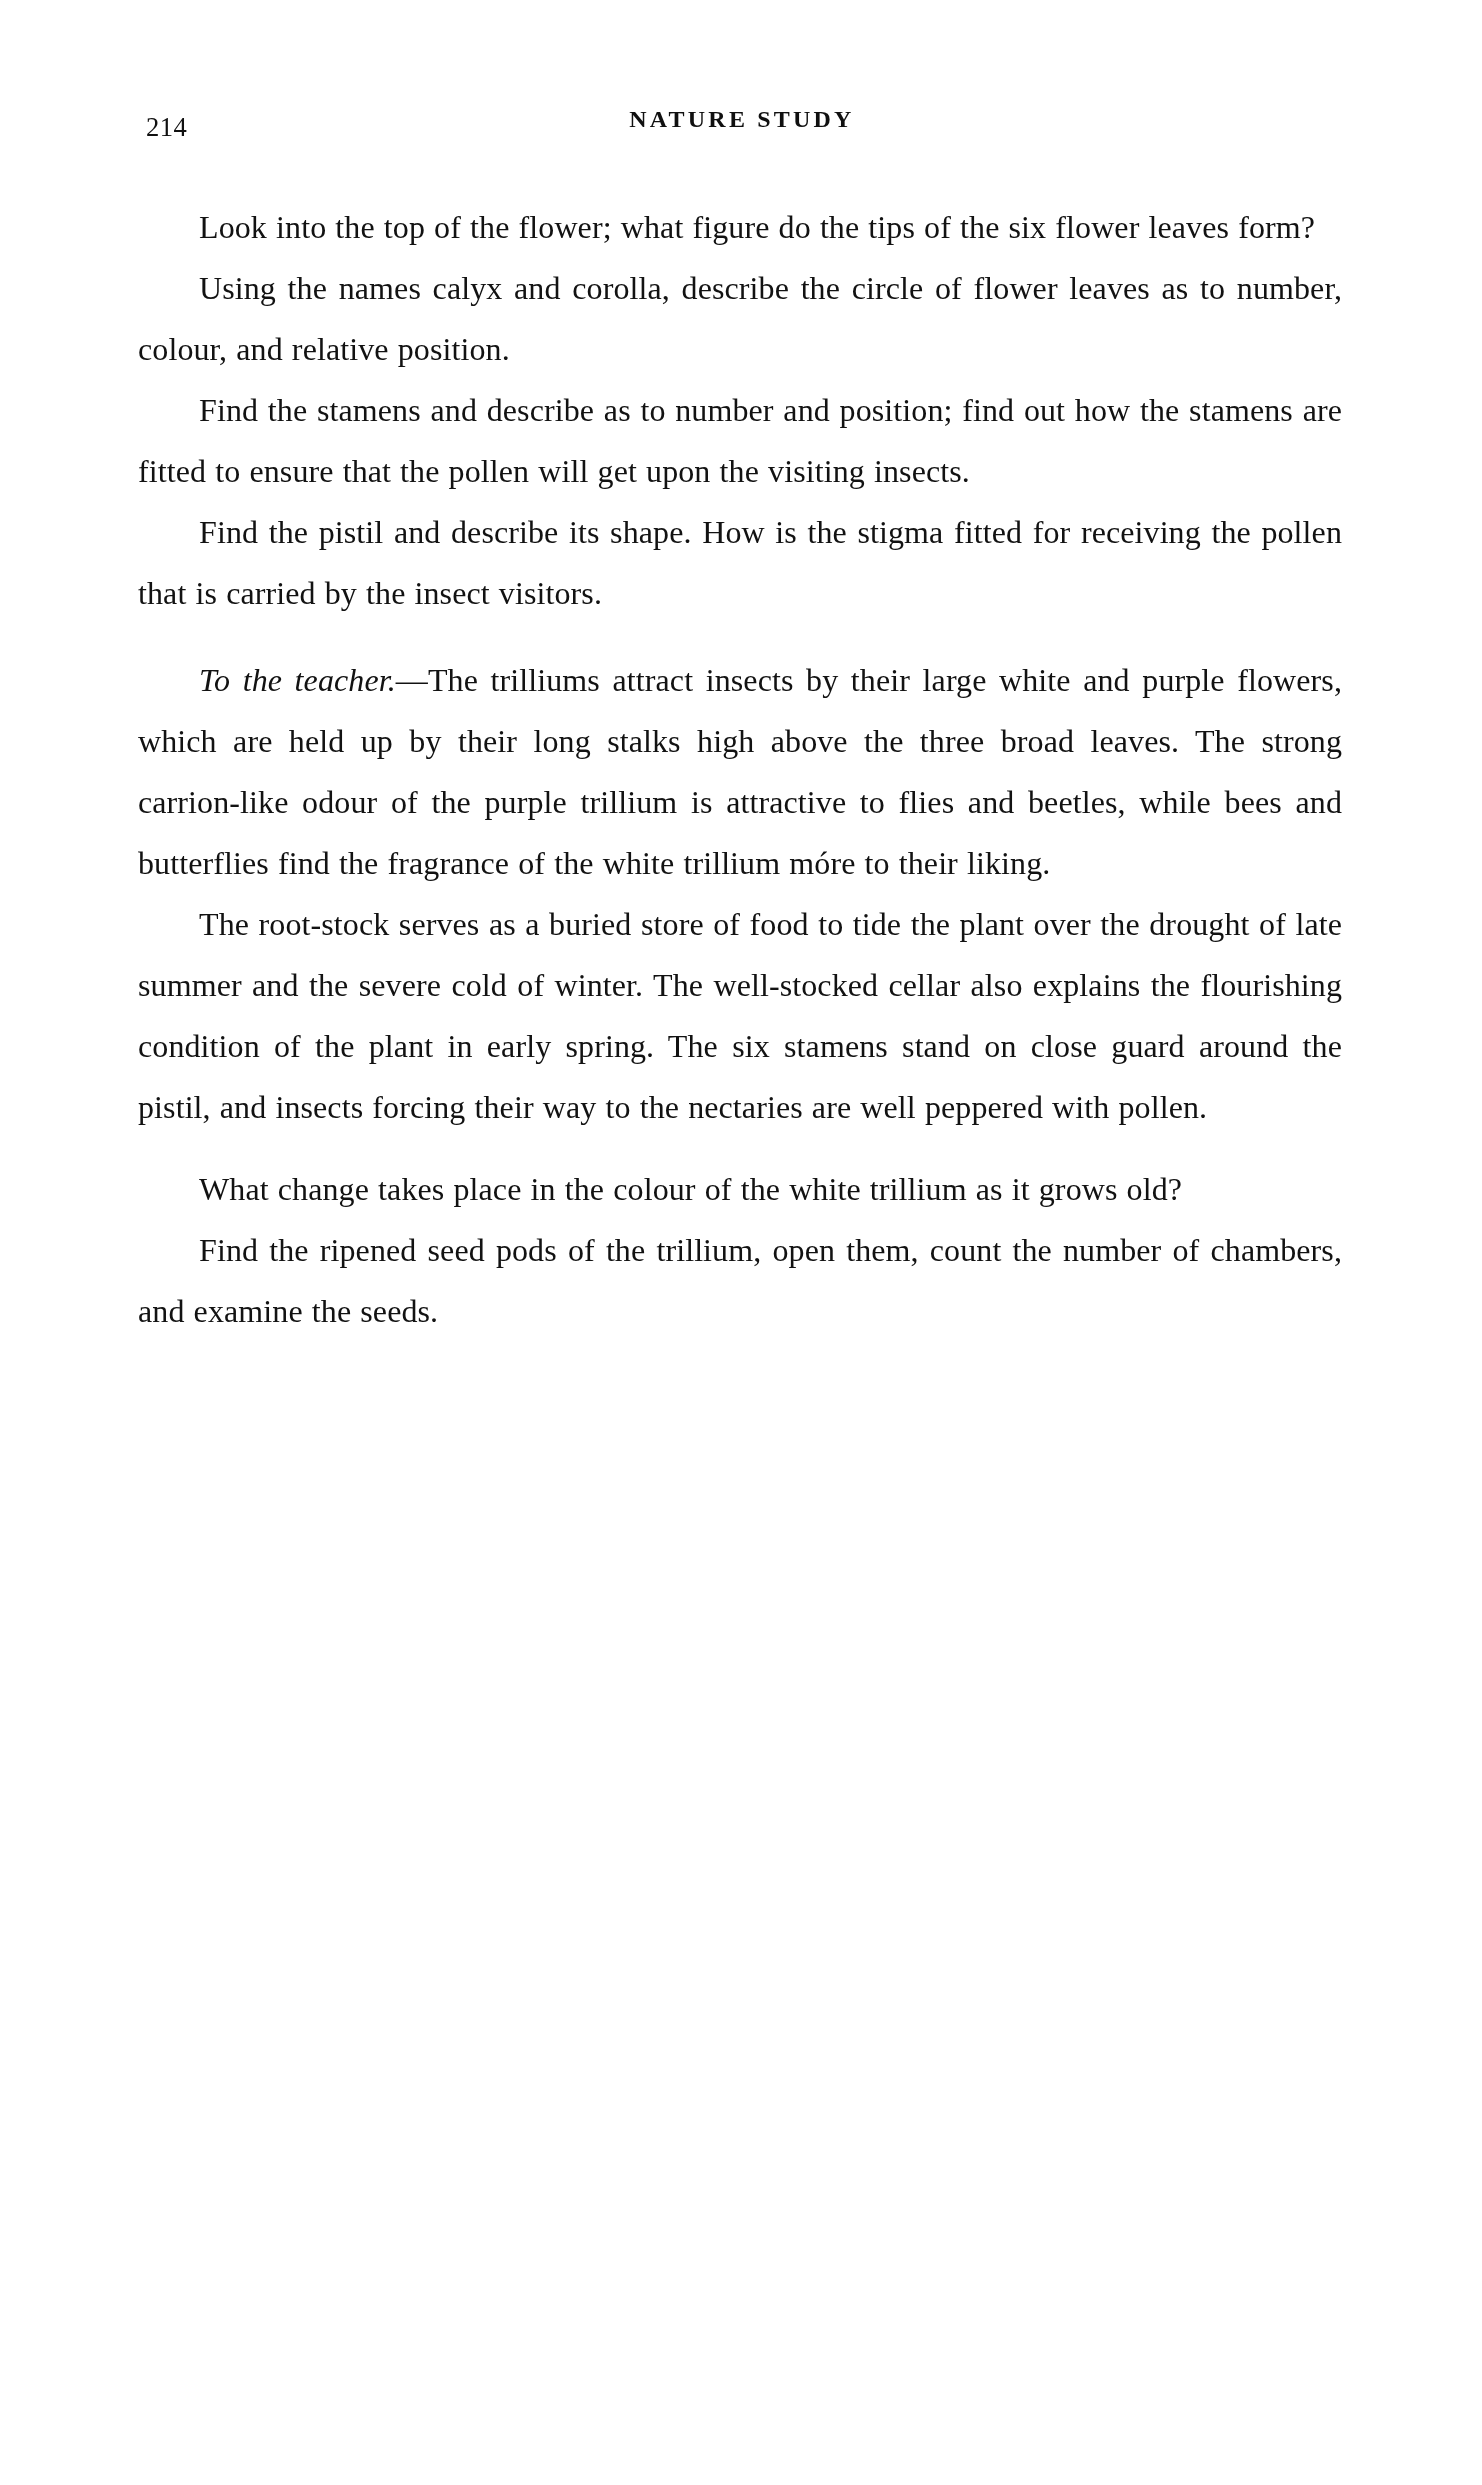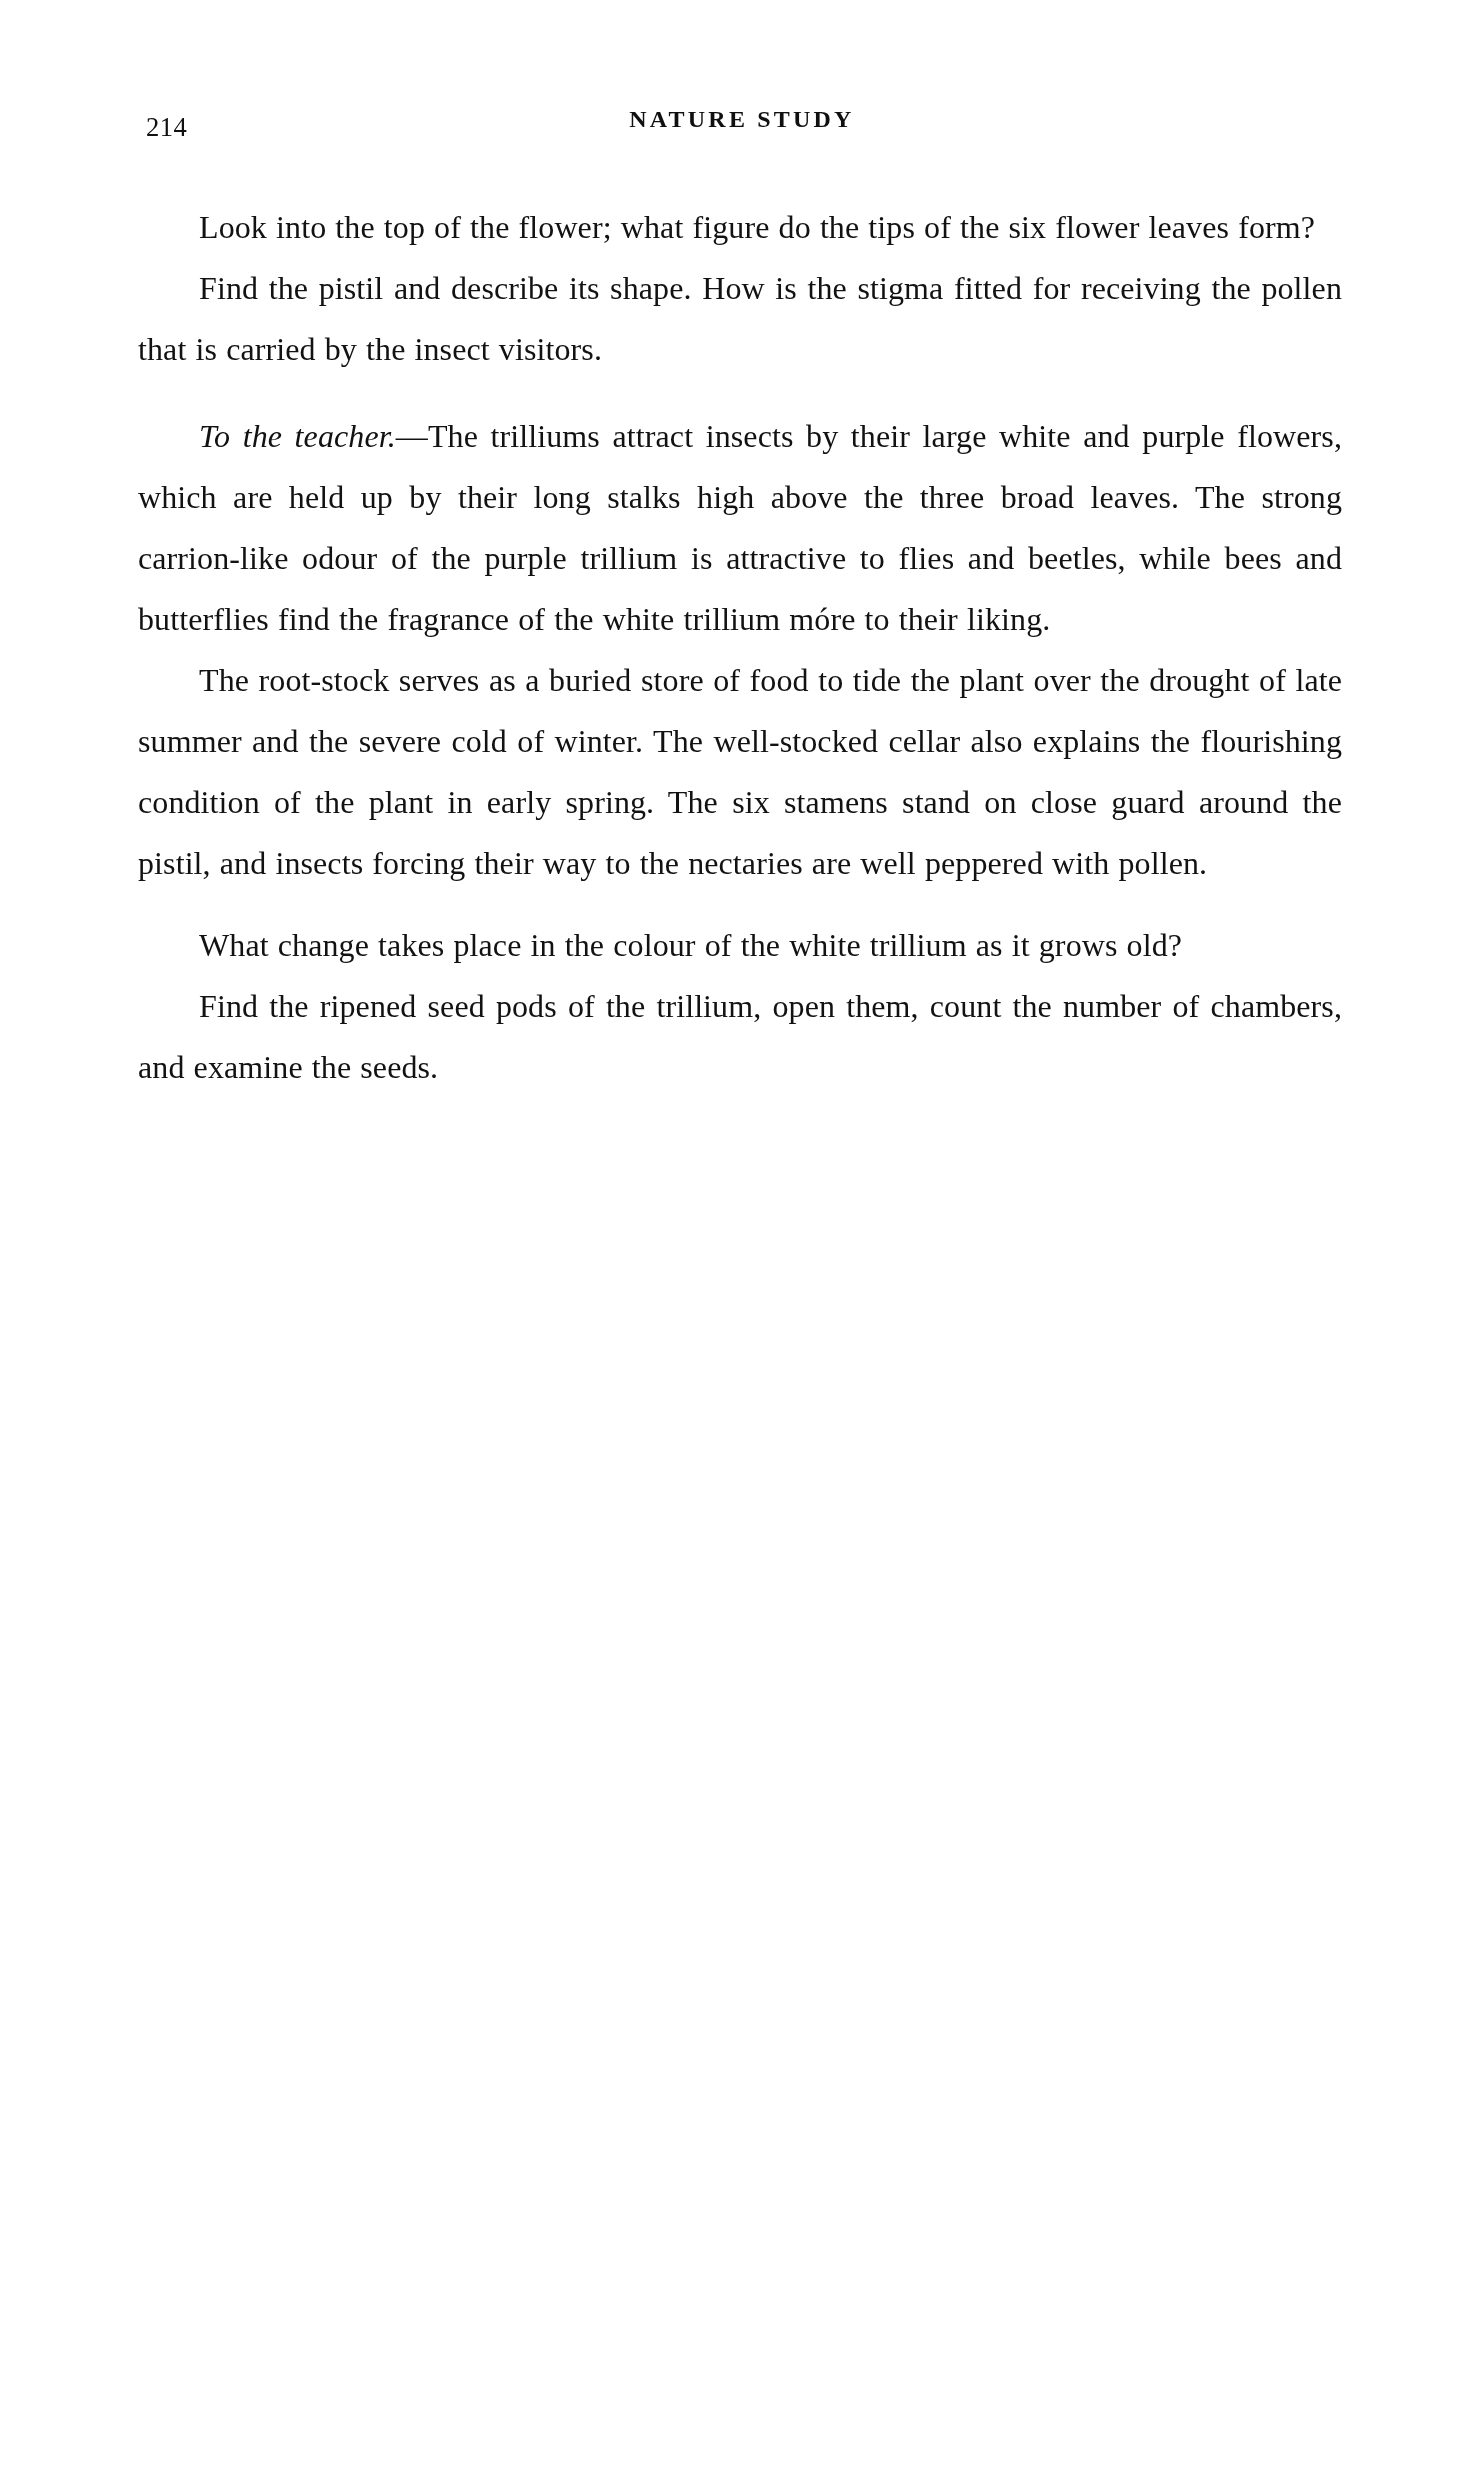--- a/index.html
+++ b/index.html
@@ -86,20 +86,22 @@
 <div class="page">
 
   <div class="running-head">
     <span class="folio">214</span>
     <span class="head-title">NATURE STUDY</span>
   </div>
 
   <div class="textblock">
 
     <p>Look into the top of the flower; what figure do the tips of the six flower leaves form?</p>
+    <p>Using the names calyx and corolla, describe the circle of flower leaves as to number, colour, and relative position.</p>
+    <p>Find the stamens and describe as to number and position; find out how the stamens are fitted to ensure that the pollen will get upon the visiting insects.</p>
     <p>Find the pistil and describe its shape.  How is the stigma fitted for receiving the pollen that is carried by the insect visitors.</p>
 
     <div class="gap-md"></div>
 
     <p><em>To the teacher.</em><span>—The trilliums attract insects by their large white and purple flowers, which are held up by their long stalks high above the three broad leaves.  The strong carrion-like odour of the purple trillium is attractive to flies and beetles, while bees and butterflies find the fragrance of the white trillium móre to their liking.</span></p>
 
     <p>The root-stock serves as a buried store of food to tide the plant over the drought of late summer and the severe cold of winter.  The well-stocked cellar also explains the flourishing condition of the plant in early spring.  The six stamens stand on close guard around the pistil, and insects forcing their way to the nectaries are well peppered with pollen.</p>
 
     <div class="gap-sm"></div>
 

